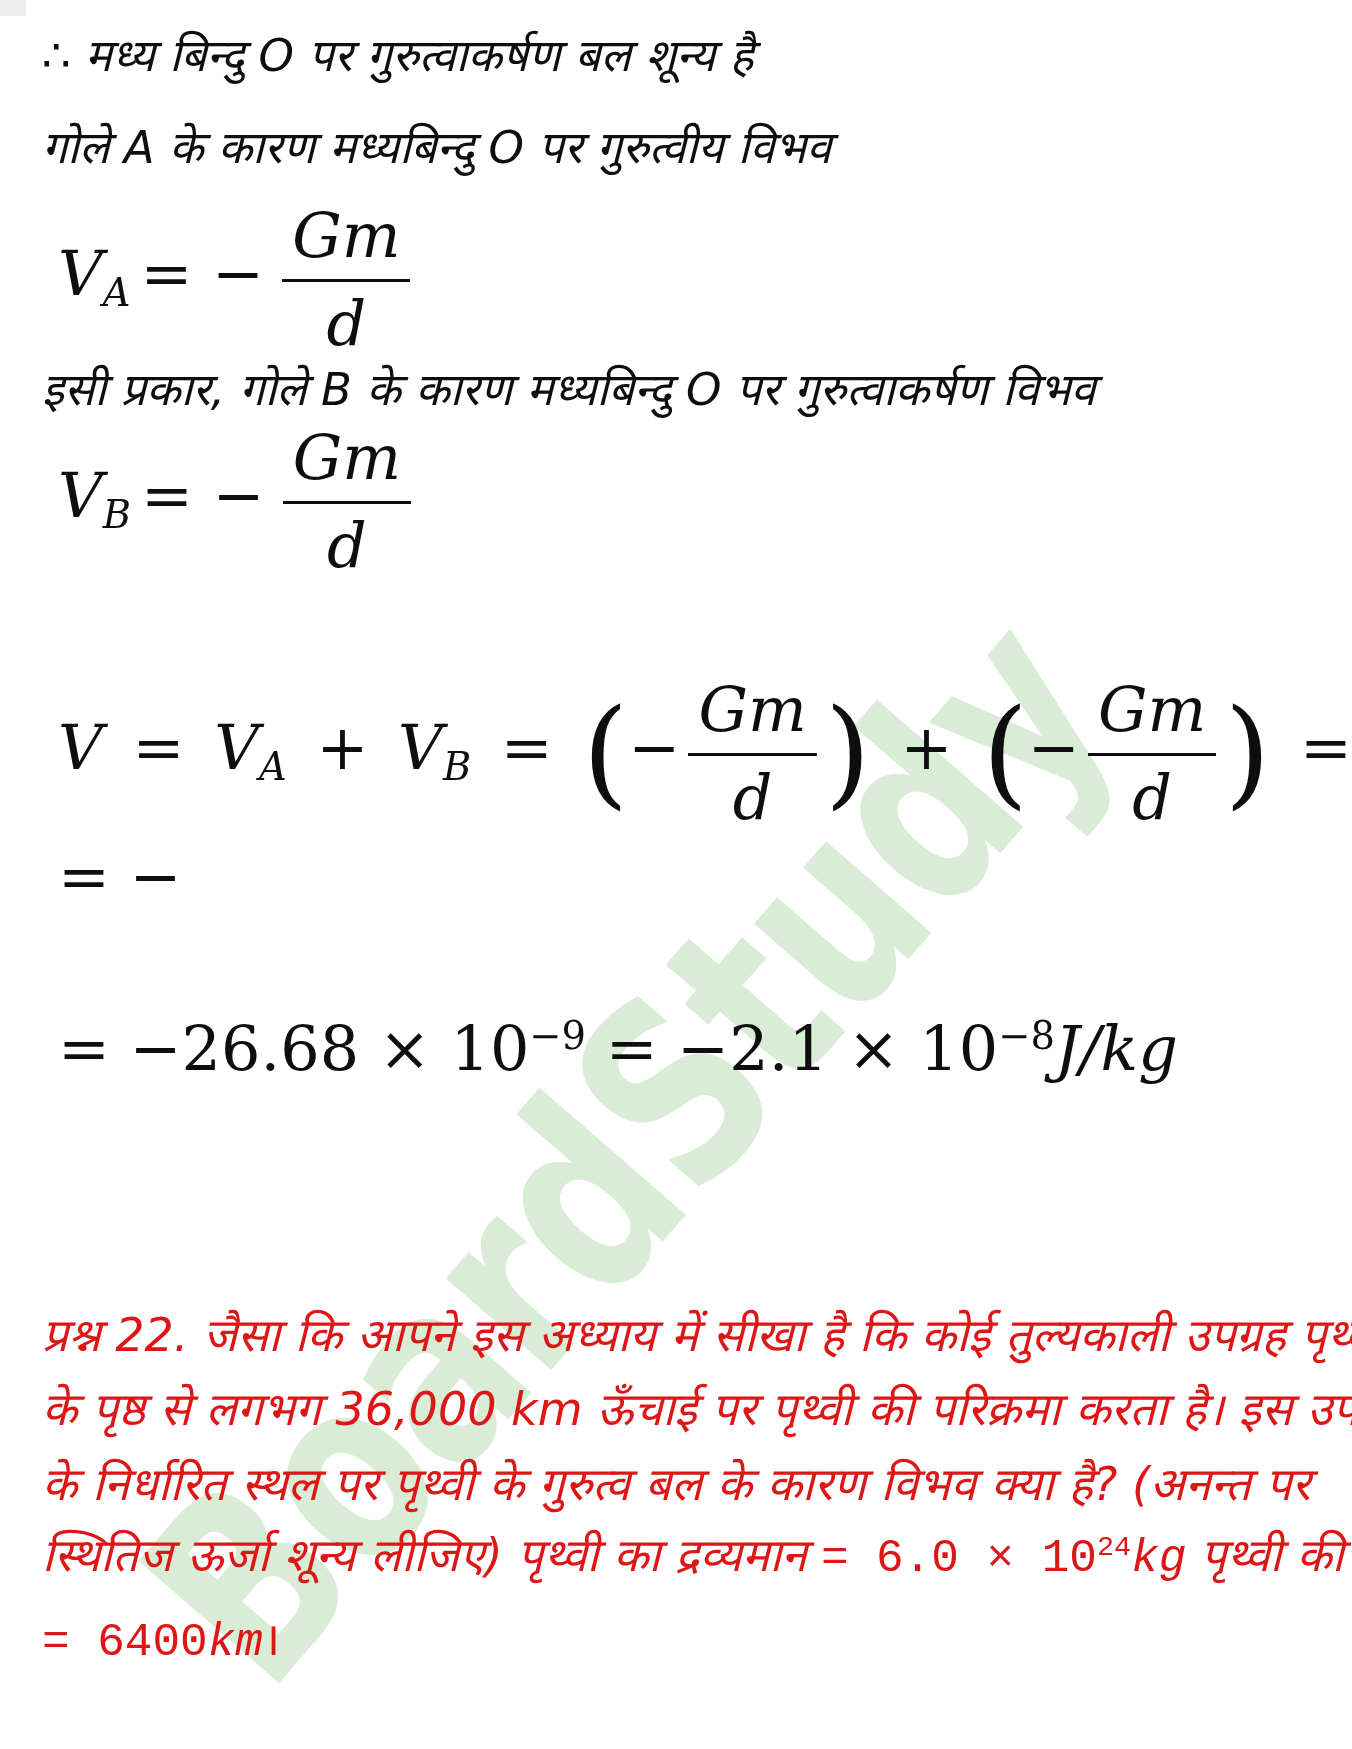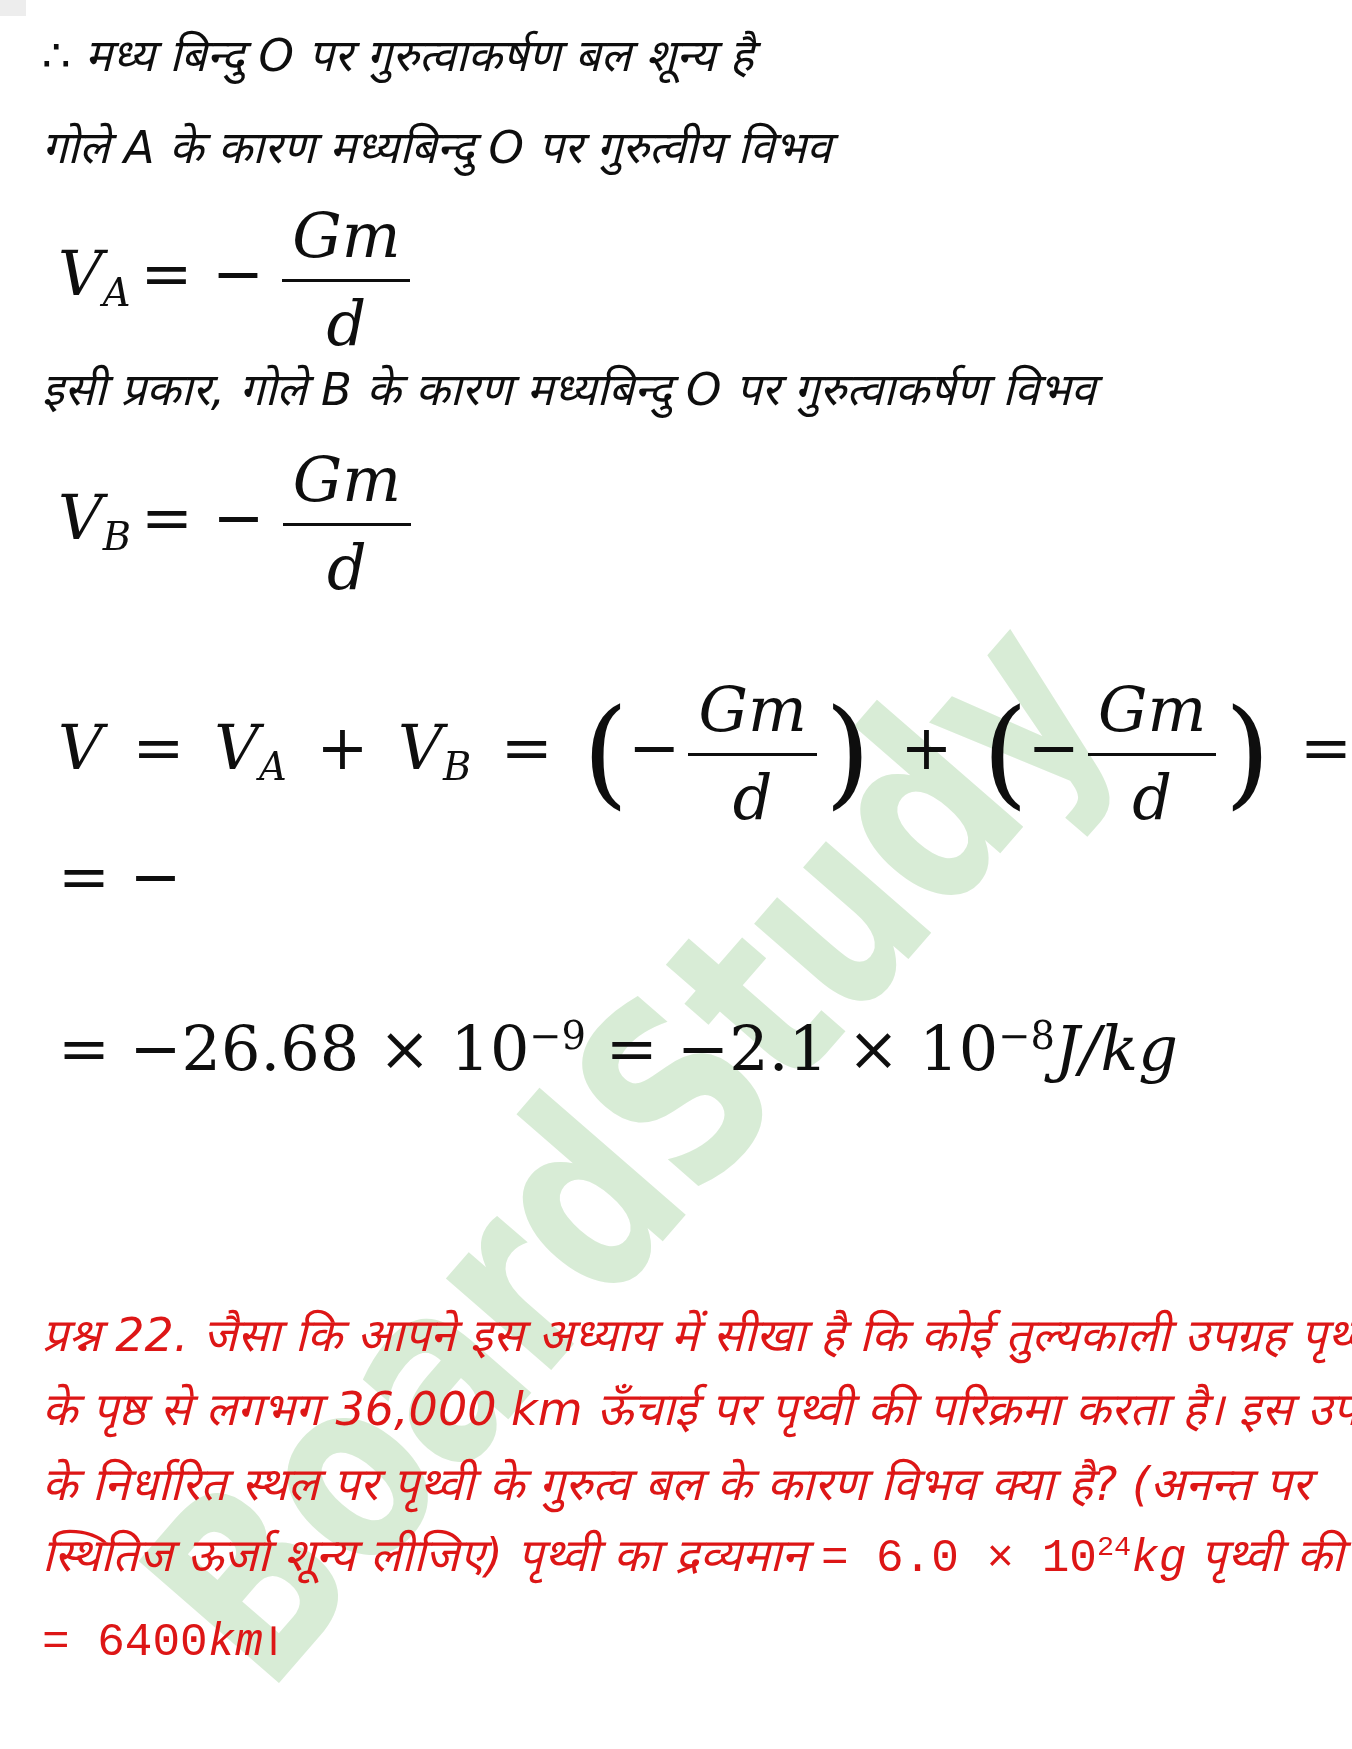--- a/index.html
+++ b/index.html
@@ -80,21 +80,21 @@
   <p class="hindi" style="top:28px">∴ मध्य बिन्दु O पर गुरुत्वाकर्षण बल शून्य है</p>
 
   <p class="hindi" style="top:120px">गोले A के कारण मध्यबिन्दु O पर गुरुत्वीय विभव</p>
 
   <div class="math" style="top:198px">
     <span class="it">V</span><sub>A</sub><span class="op">= −</span><span class="frac"><span class="fnum it">Gm</span><span class="fden it">d</span></span>
   </div>
 
   <p class="hindi" style="top:362px">इसी प्रकार, गोले B के कारण मध्यबिन्दु O पर गुरुत्वाकर्षण विभव</p>
 
-  <div class="math" style="top:442px">
+  <div class="math" style="top:420px">
     <span class="it">V</span><sub>B</sub><span class="op">= −</span><span class="frac"><span class="fnum it">Gm</span><span class="fden it">d</span></span>
   </div>
 
 
   <div class="math" style="top:672px">
     <span class="it">V</span>
     <span class="op">=</span>
     <span class="it">V</span><sub>A</sub>
     <span class="op">+</span>
     <span class="it">V</span><sub>B</sub>

